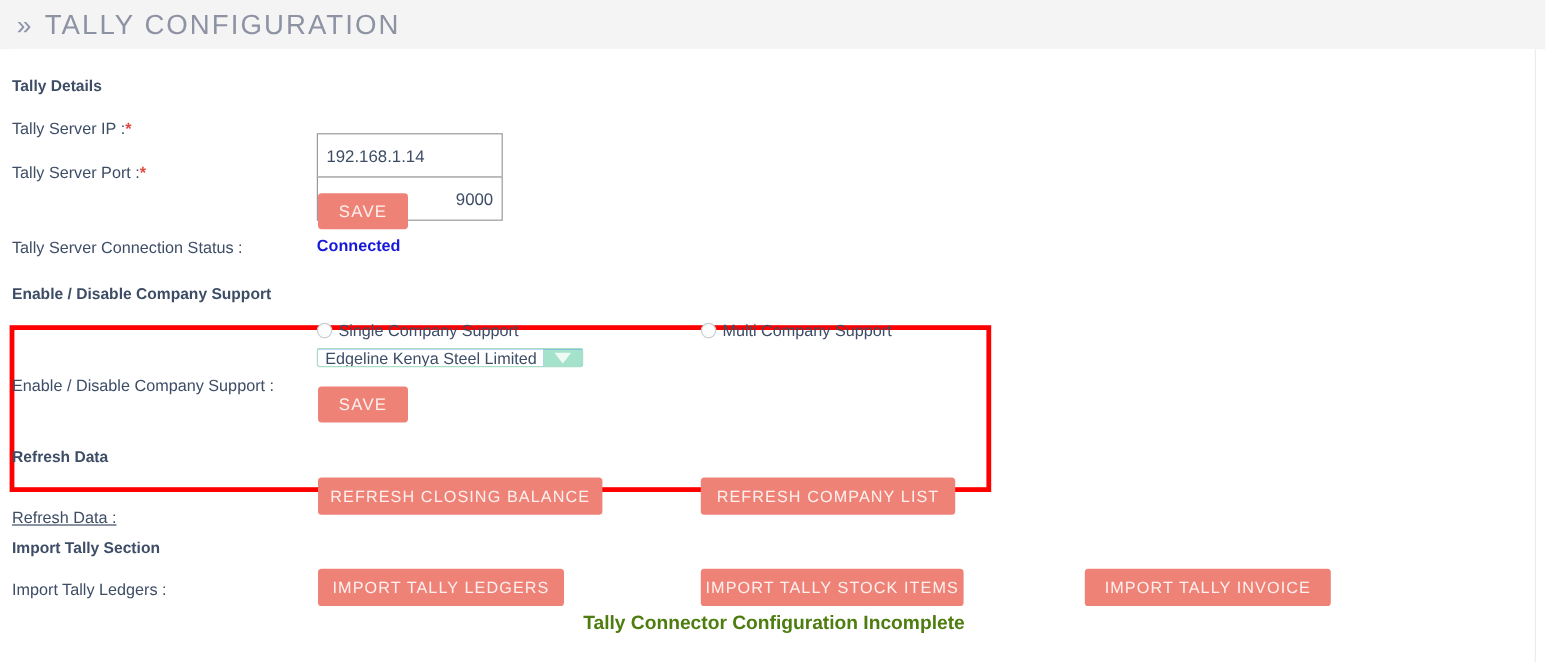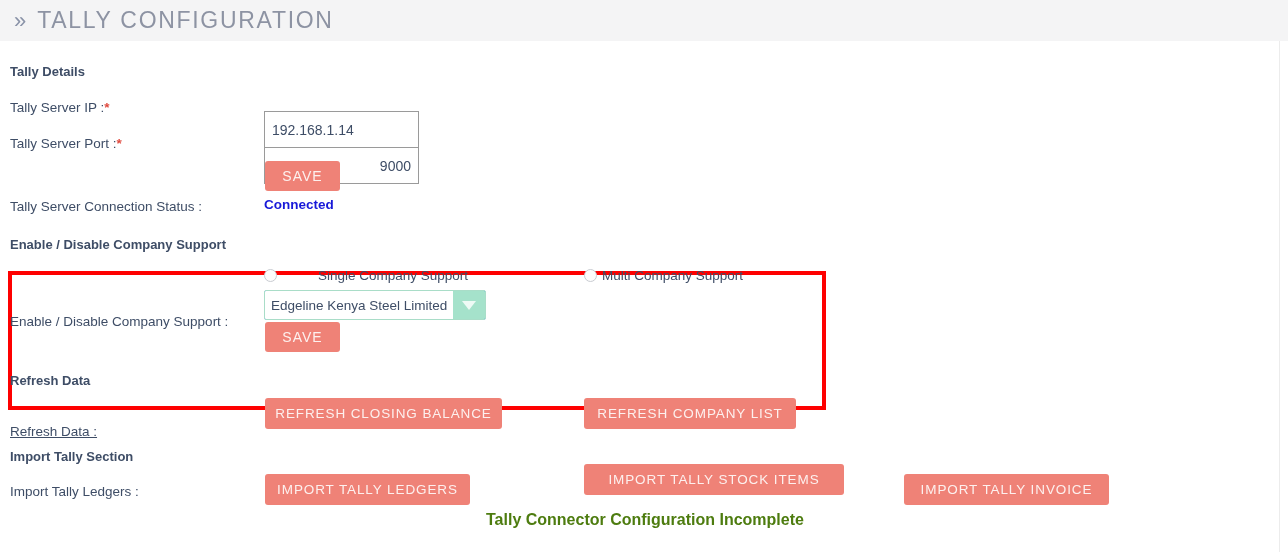--- a/index.html
+++ b/index.html
@@ -140,21 +140,21 @@
   }
   .radio-label {
     margin-left: 5px;
     color: #3e4d66;
     font-size: 13.5px;
   }
 
   
   .select-wrap {
     position: absolute;
-    width: 222px; height: 30px;
+    width: 222px; height: 16px;
     display: flex;
     border: 1px solid #a9ddc8;
     background: #3b82f6;
     border-radius: 2px;
     overflow: hidden;
   }
   .select-value {
     flex: 1 1 auto;
     display: flex; align-items: center;
     padding-left: 6px;
@@ -203,21 +203,21 @@
     <div class="field-label" style="left:2px; top:158px;">Tally Server Connection Status :</div>
 
     <div class="status-connected" style="left:256px; top:156px;">Connected</div>
 
     <div class="highlight-box"></div>
 
     <div class="section-title" style="left:2px; top:196px;">Enable / Disable Company Support</div>
 
     <div class="field-label" style="left:2px; top:229px;margin-top:44px;">Enable / Disable Company Support :</div>
 
-    <div class="radio-wrap" style="left:256px; top:227px;gap:36px;">
+    <div class="radio-wrap" style="left:256px; top:227px;">
       <span class="radio-dot"></span>
       <span class="radio-label">Single Company Support</span>
     </div>
 
     <div class="radio-wrap" style="left:576px; top:227px;">
       <span class="radio-dot"></span>
       <span class="radio-label">Multi Company Support</span>
     </div>
 
     <div class="select-wrap" style="left:256px; top:249px;">
@@ -236,20 +236,20 @@
     <button class="btn btn-wide" style="left:257px; top:357px; width:237px;">REFRESH CLOSING BALANCE</button>
 
     <button class="btn btn-wide" style="left:576px; top:357px; width:212px;">REFRESH COMPANY LIST</button>
 
     <div class="section-title" style="left:2px; top:408px;">Import Tally Section</div>
 
     <div class="field-label" style="left:2px; top:443px;">Import Tally Ledgers :</div>
 
     <button class="btn btn-wide" style="left:257px; top:433px; width:205px;">IMPORT TALLY LEDGERS</button>
 
-    <button class="btn btn-wide" style="left:576px; top:423px; width:260px;">IMPORT TALLY STOCK ITEMS</button>
+    <button class="btn btn-wide" style="left:576px; top:433px; width:219px;">IMPORT TALLY STOCK ITEMS</button>
 
     <button class="btn btn-wide" style="left:896px; top:433px; width:205px;">IMPORT TALLY INVOICE</button>
 
     <div class="error-text" style="left:478px; top:470px;">Tally Connector Configuration Incomplete</div>
 
   </div>
 </div>
 
 </body></html>

